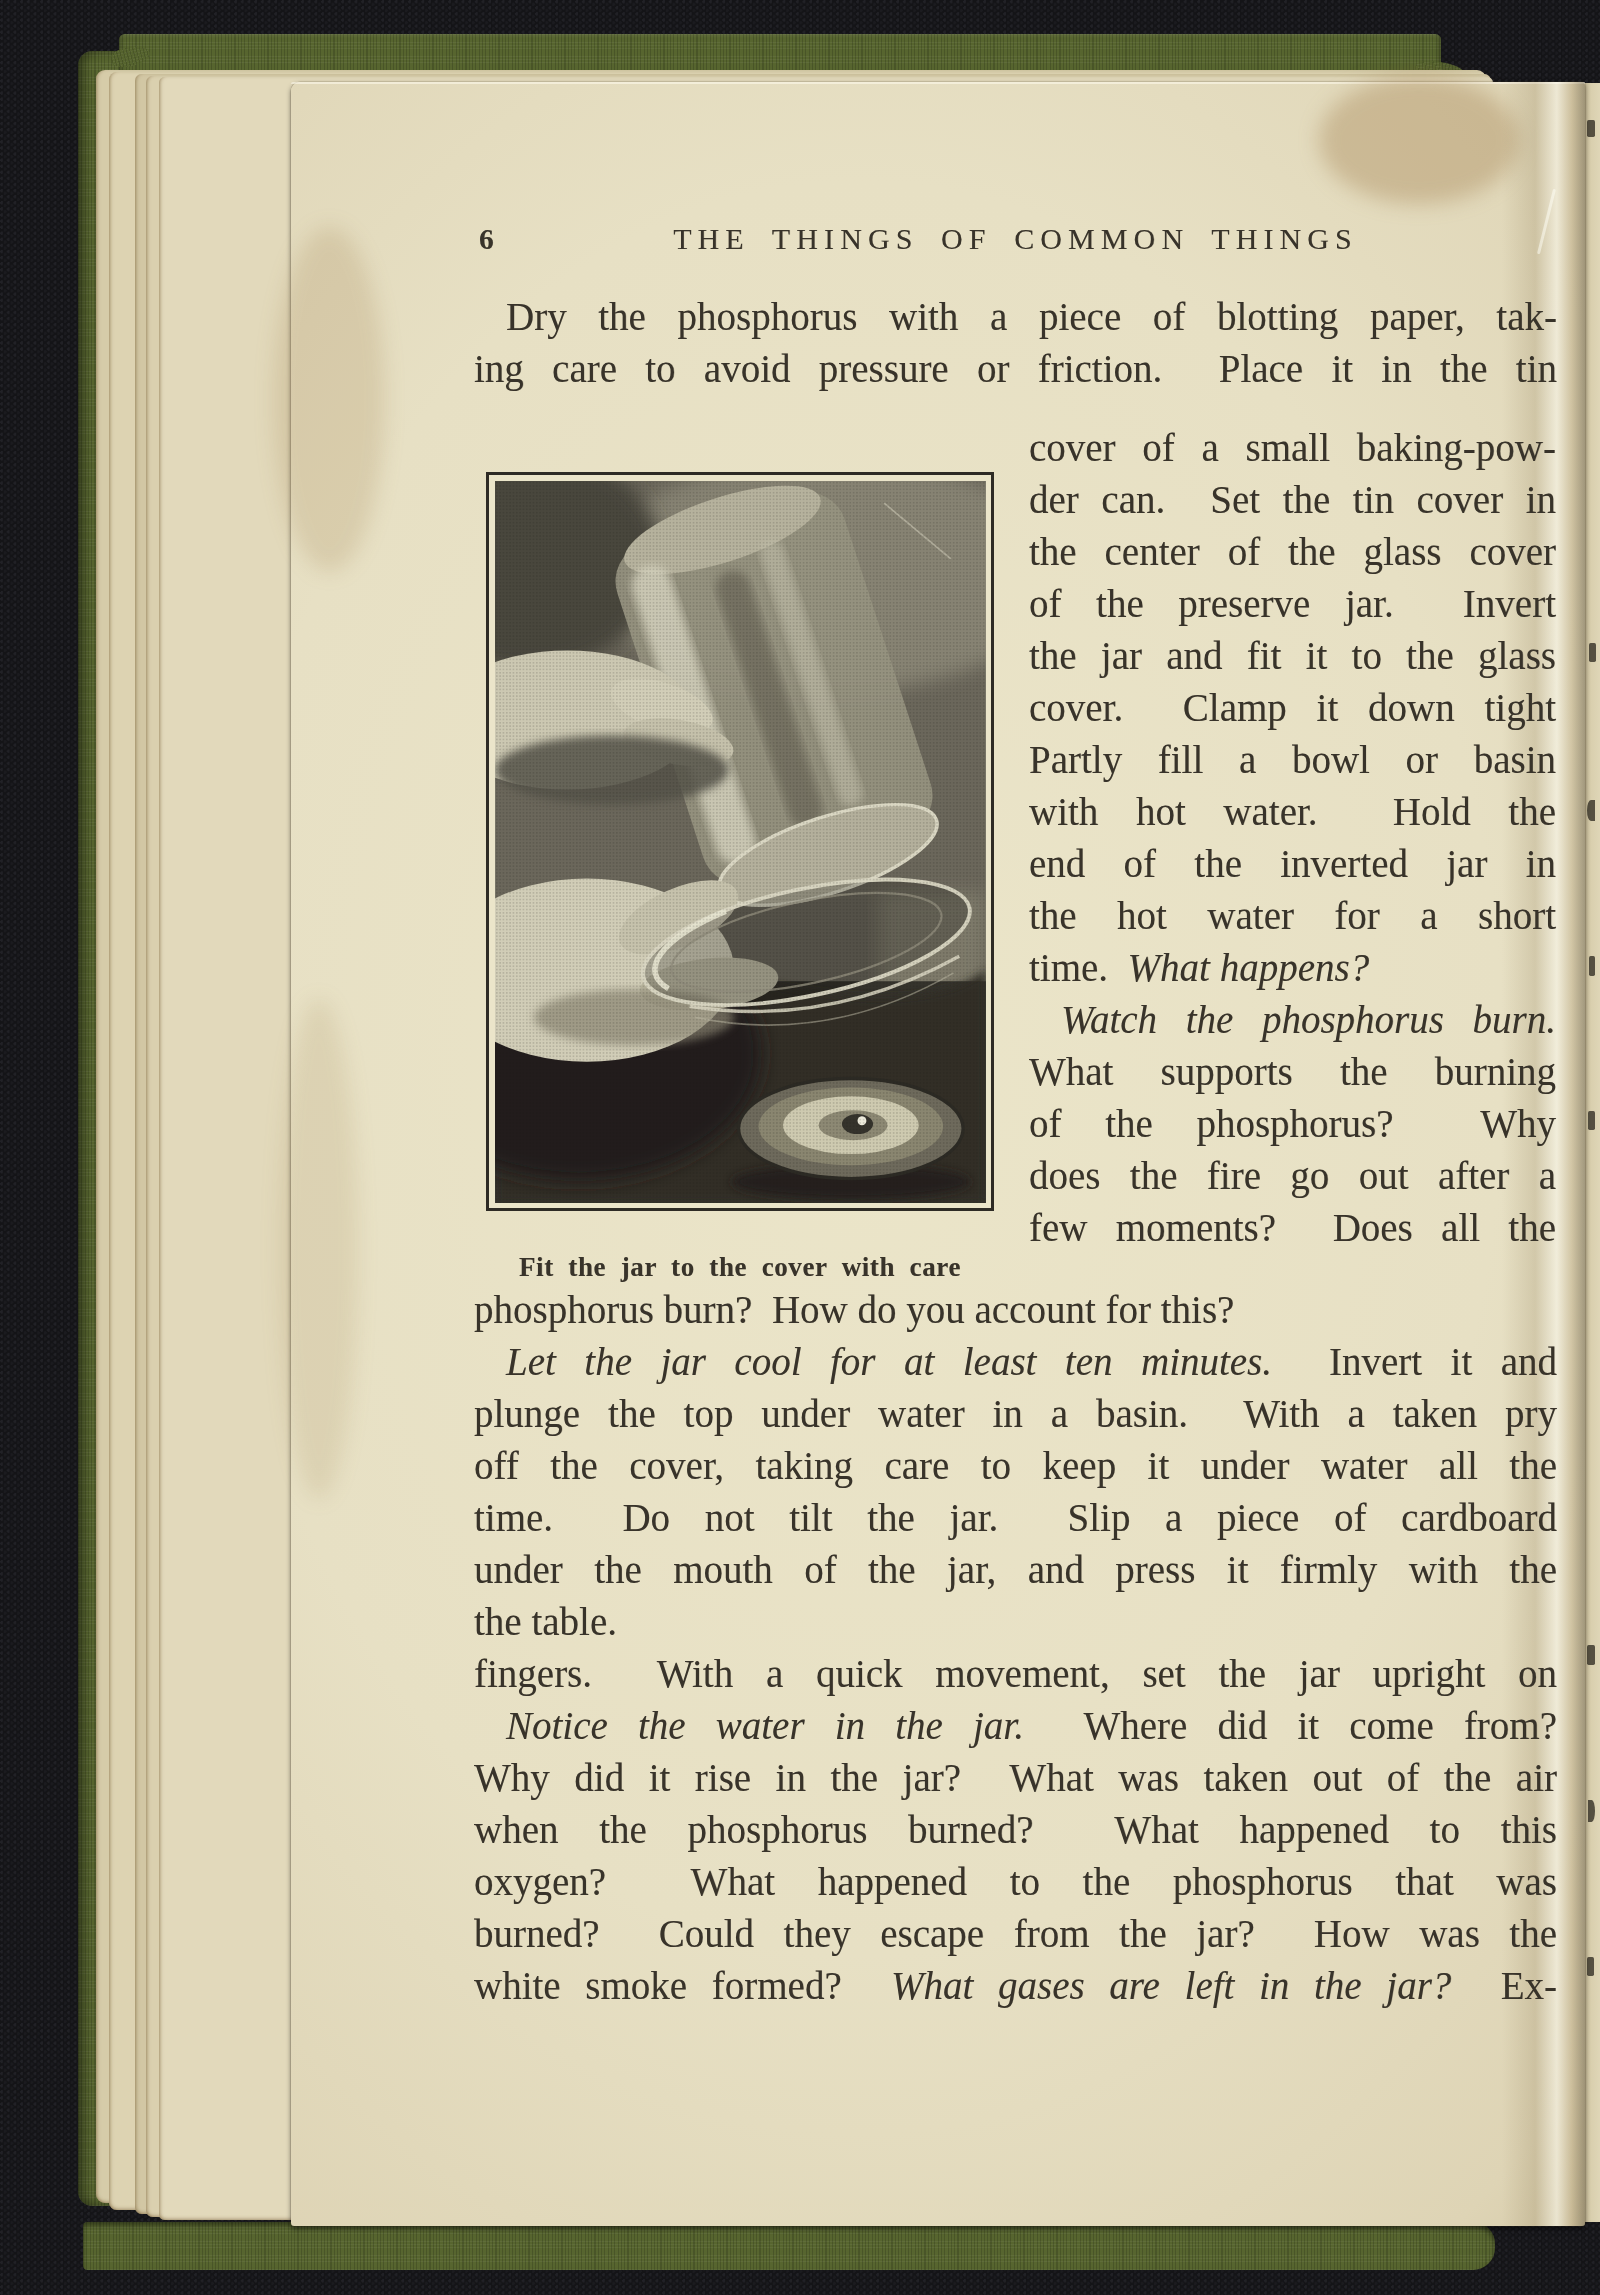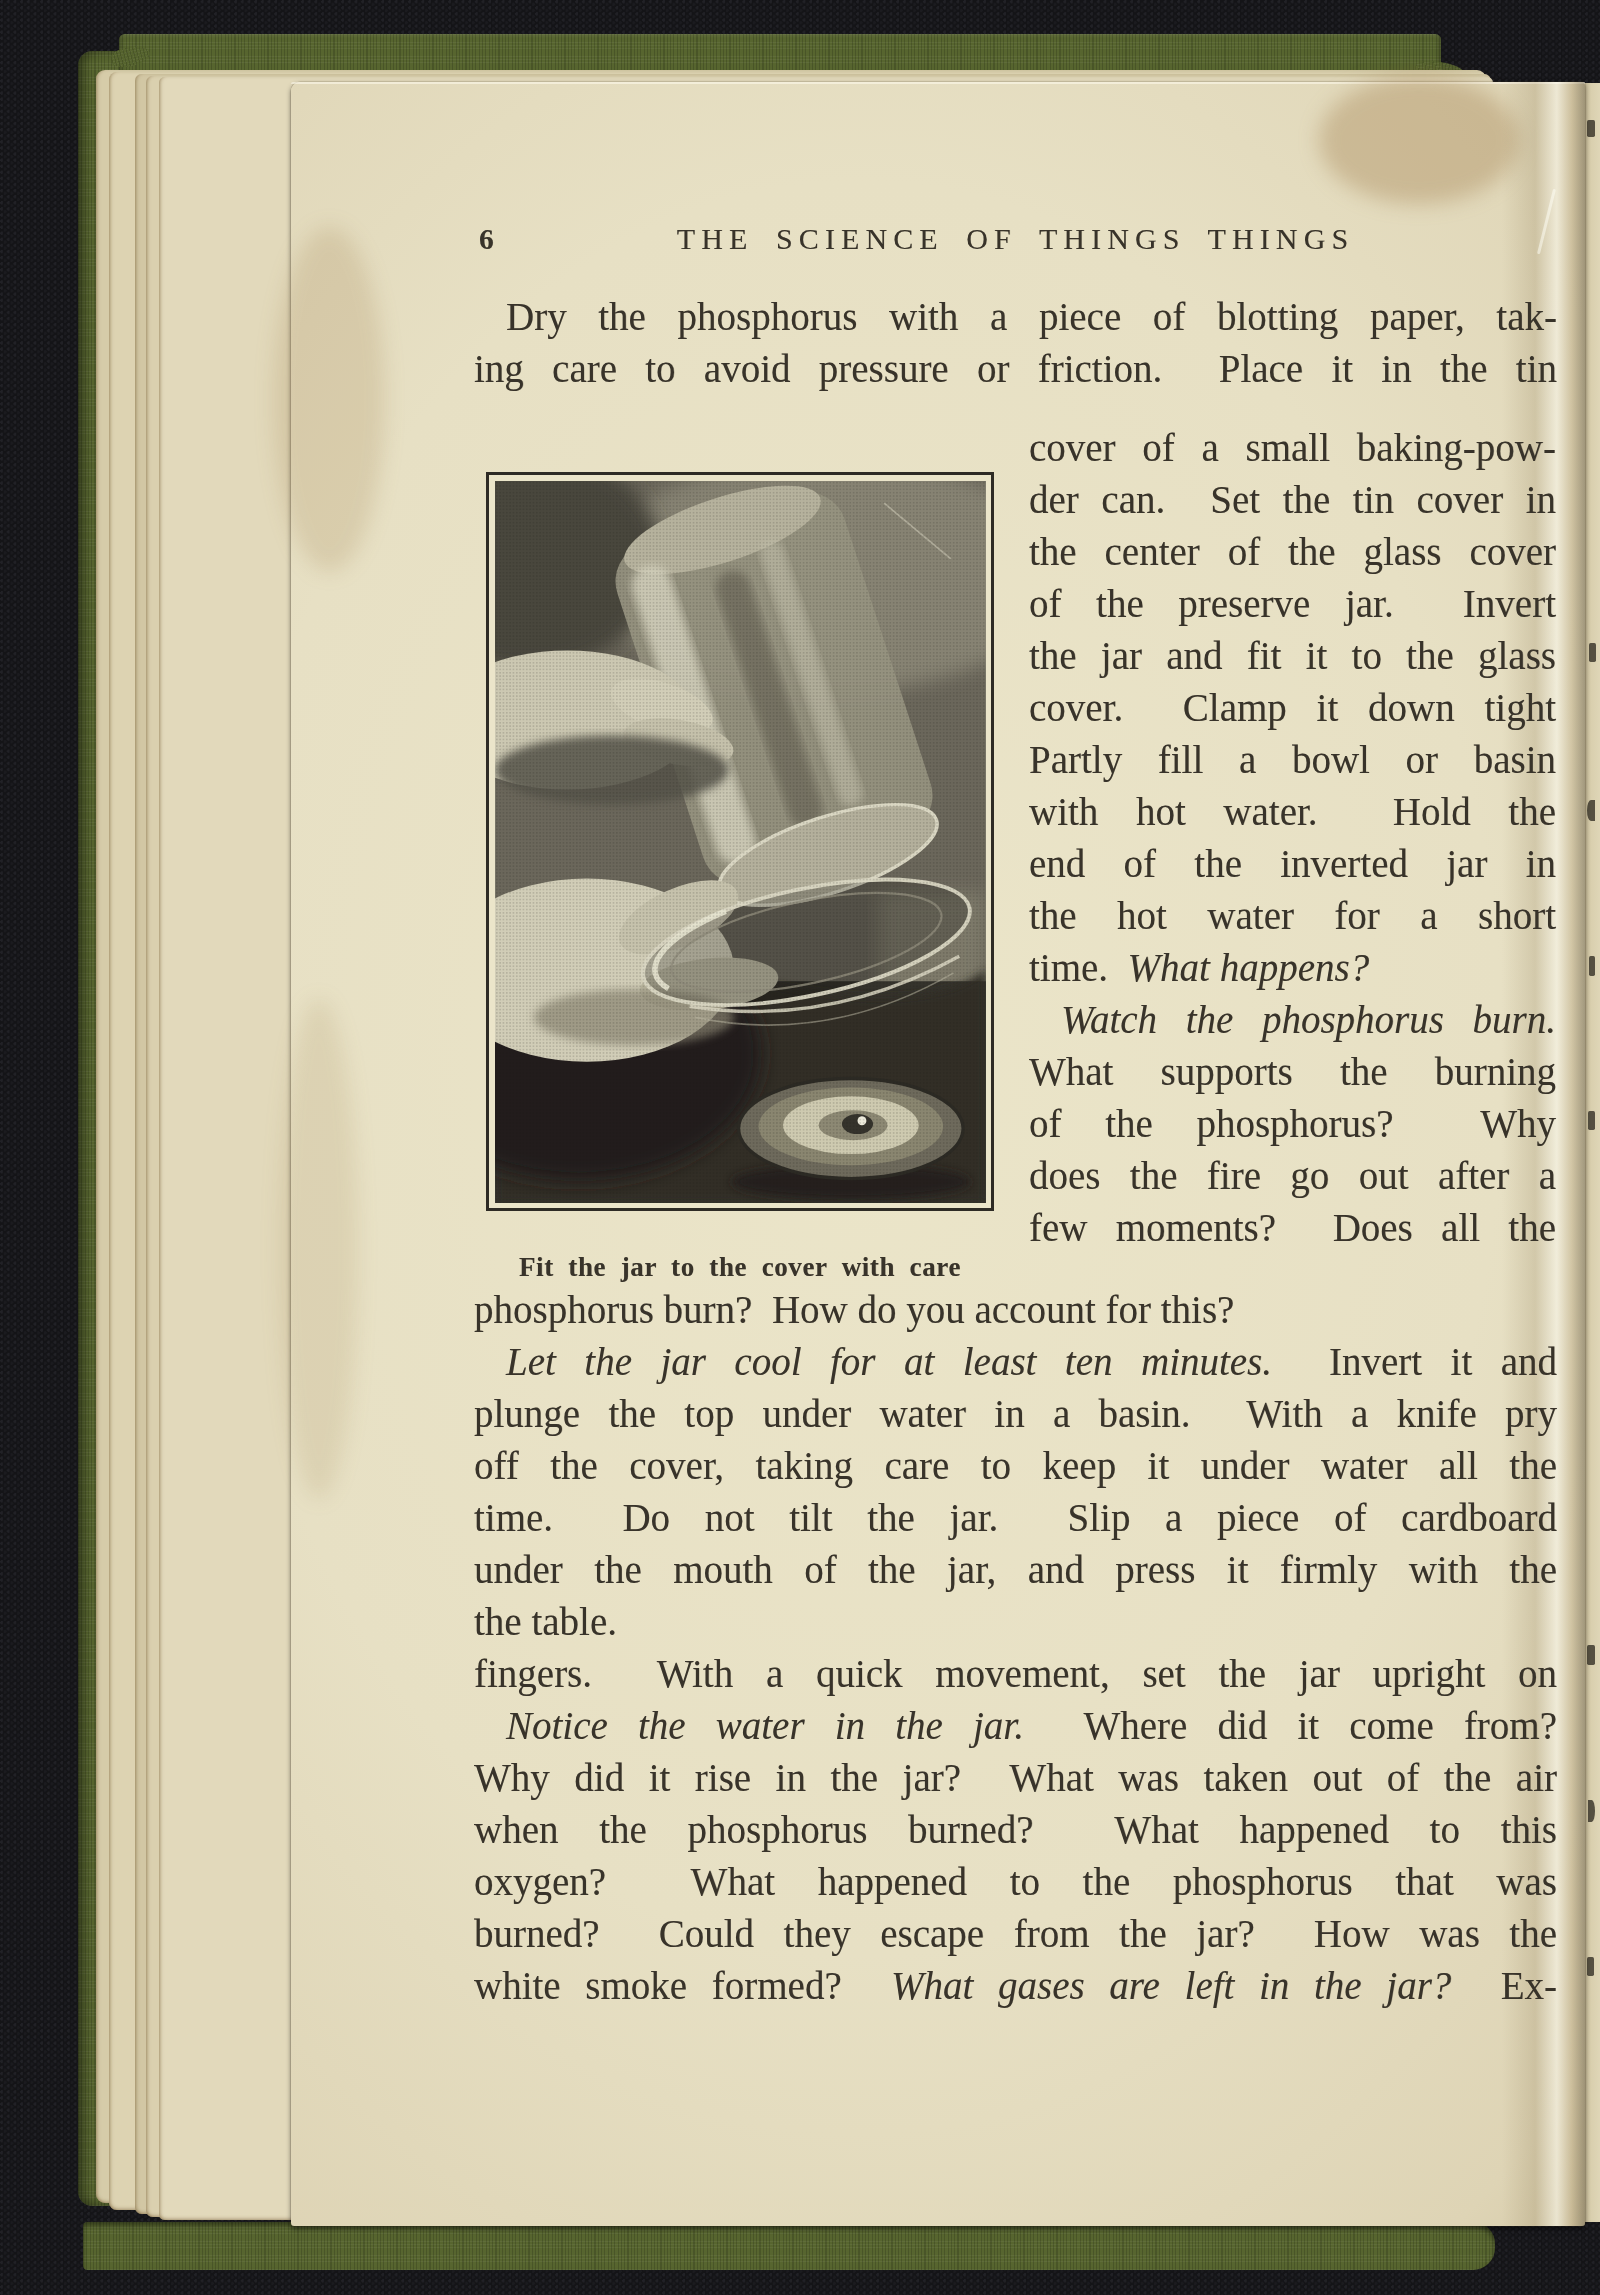--- a/index.html
+++ b/index.html
@@ -91,21 +91,21 @@
   <div class="page">
     <div class="page-topline"></div>
     <div class="stain" style="left:1028px;top:-5.6px;width:200px;height:128px;background:rgba(150,110,55,.30);"></div>
     <div class="stain" style="left:-16.7px;top:145px;width:111px;height:345px;background:rgba(140,104,52,.16);"></div>
     <div class="stain" style="left:-11px;top:917px;width:78px;height:500px;background:rgba(140,104,52,.12);"></div>
     <div class="curl"></div>
     <div class="crease" style="right:37px;top:106px;width:3.3px;height:67px;transform:rotate(14deg);"></div>
   </div>
 
   <div class="pagenum ink">6</div>
-  <div class="running-title ink">THE SCIENCE OF THINGS THINGS</div>
+  <div class="running-title ink">THE THINGS OF COMMON THINGS</div>
 
   <div class="textblock para1 ink">
       <div class="tline just ind"><span>Dry the phosphorus with a piece of blotting paper, tak-</span></div>
       <div class="tline just"><span>ing care to avoid pressure or friction.  Place it in the tin</span></div>
     </div>
   <div class="textblock rcol ink">
       <div class="tline just"><span>cover of a small baking-pow-</span></div>
       <div class="tline just"><span>der can.  Set the tin cover in</span></div>
       <div class="tline just"><span>the center of the glass cover</span></div>
       <div class="tline just"><span>of the preserve jar.  Invert</span></div>
@@ -118,21 +118,21 @@
       <div class="tline"><span>time.  </span><i>What happens?</i></div>
       <div class="tline just ind"><i>Watch the phosphorus burn.</i></div>
       <div class="tline just"><span>What supports the burning</span></div>
       <div class="tline just"><span>of the phosphorus?  Why</span></div>
       <div class="tline just"><span>does the fire go out after a</span></div>
       <div class="tline just"><span>few moments?  Does all the</span></div>
     </div>
   <div class="textblock lower ink">
       <div class="tline"><span>phosphorus burn?  How do you account for this?</span></div>
       <div class="tline just ind"><i>Let the jar cool for at least ten minutes.</i><span>  Invert it and</span></div>
-      <div class="tline just"><span>plunge the top under water in a basin.  With a knife pry</span></div>
+      <div class="tline just"><span>plunge the top under water in a basin.  With a taken pry</span></div>
       <div class="tline just"><span>off the cover, taking care to keep it under water all the</span></div>
       <div class="tline just"><span>time.  Do not tilt the jar.  Slip a piece of cardboard</span></div>
       <div class="tline just"><span>under the mouth of the jar, and press it firmly with the</span></div>
       <div class="tline"><span>the table.</span></div>
       <div class="tline just"><span>fingers.  With a quick movement, set the jar upright on</span></div>
       <div class="tline just ind"><i>Notice the water in the jar.</i><span>  Where did it come from?</span></div>
       <div class="tline just"><span>Why did it rise in the jar?  What was taken out of the air</span></div>
       <div class="tline just"><span>when the phosphorus burned?  What happened to this</span></div>
       <div class="tline just"><span>oxygen?  What happened to the phosphorus that was</span></div>
       <div class="tline just"><span>burned?  Could they escape from the jar?  How was the</span></div>

